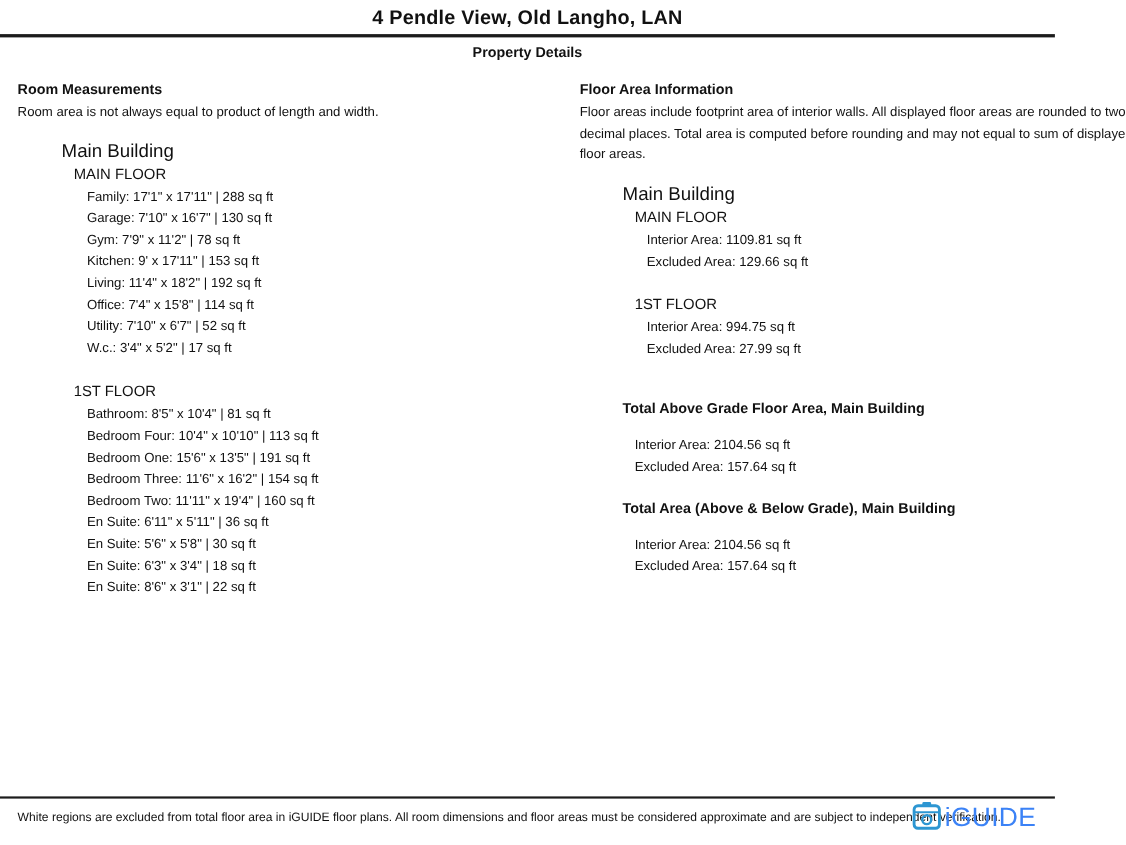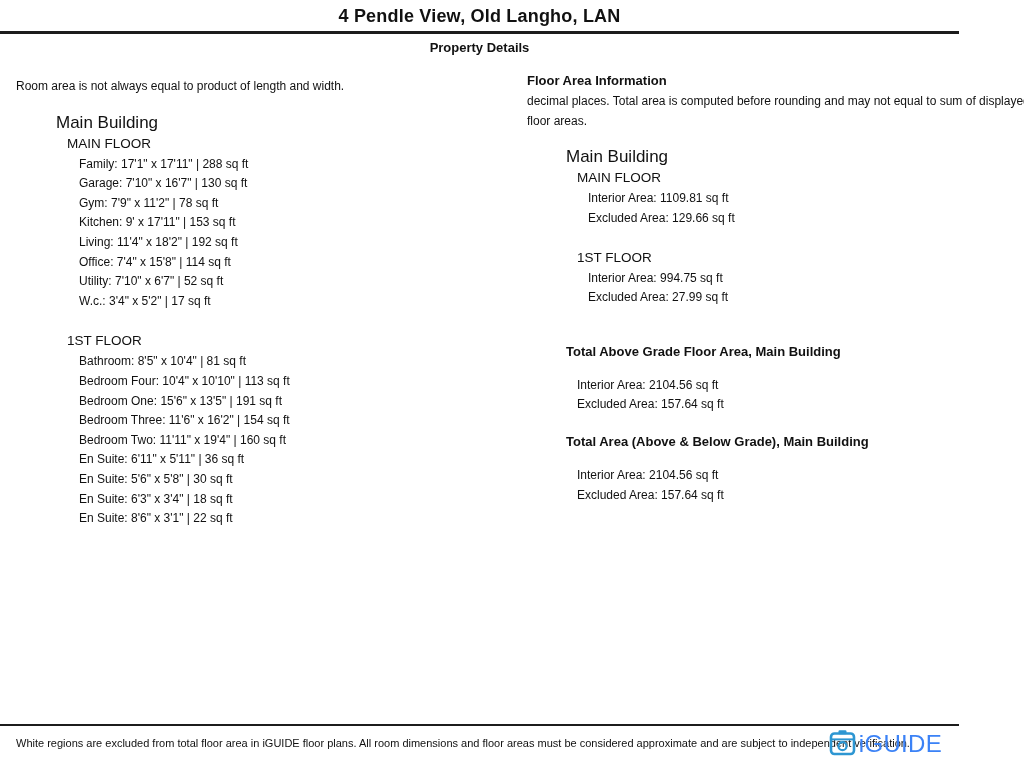--- a/index.html
+++ b/index.html
@@ -81,20 +81,21 @@
 </head>
 <body>
 
 <div class="page">
 
   <div class="title">4 Pendle View, Old Langho, LAN</div>
   <div class="header-rule"></div>
   <div class="subtitle">Property Details</div>
 
   <div class="col col-left">
+    <div class="sec-head">Room Measurements</div>
     <div class="note">
       <div class="note-line">Room area is not always equal to product of length and width.</div>
     </div>
 
     <div class="building-name">Main Building</div>
 
     <div class="floor-name">MAIN FLOOR</div>
     <div class="room-list">
       <div class="room-line">Family: 17'1" x 17'11" | 288 sq ft</div>
       <div class="room-line">Garage: 7'10" x 16'7" | 130 sq ft</div>
@@ -116,20 +117,21 @@
       <div class="room-line">En Suite: 6'11" x 5'11" | 36 sq ft</div>
       <div class="room-line">En Suite: 5'6" x 5'8" | 30 sq ft</div>
       <div class="room-line">En Suite: 6'3" x 3'4" | 18 sq ft</div>
       <div class="room-line">En Suite: 8'6" x 3'1" | 22 sq ft</div>
     </div>
   </div>
 
   <div class="col col-right">
     <div class="sec-head">Floor Area Information</div>
     <div class="note">
+      <div class="note-line">Floor areas include footprint area of interior walls. All displayed floor areas are rounded to two</div>
       <div class="note-line">decimal places. Total area is computed before rounding and may not equal to sum of displayed</div>
       <div class="note-line">floor areas.</div>
     </div>
 
     <div class="building-name">Main Building</div>
 
     <div class="floor-name">MAIN FLOOR</div>
     <div class="area-list">
       <div class="area-line">Interior Area: 1109.81 sq ft</div>
       <div class="area-line">Excluded Area: 129.66 sq ft</div>

